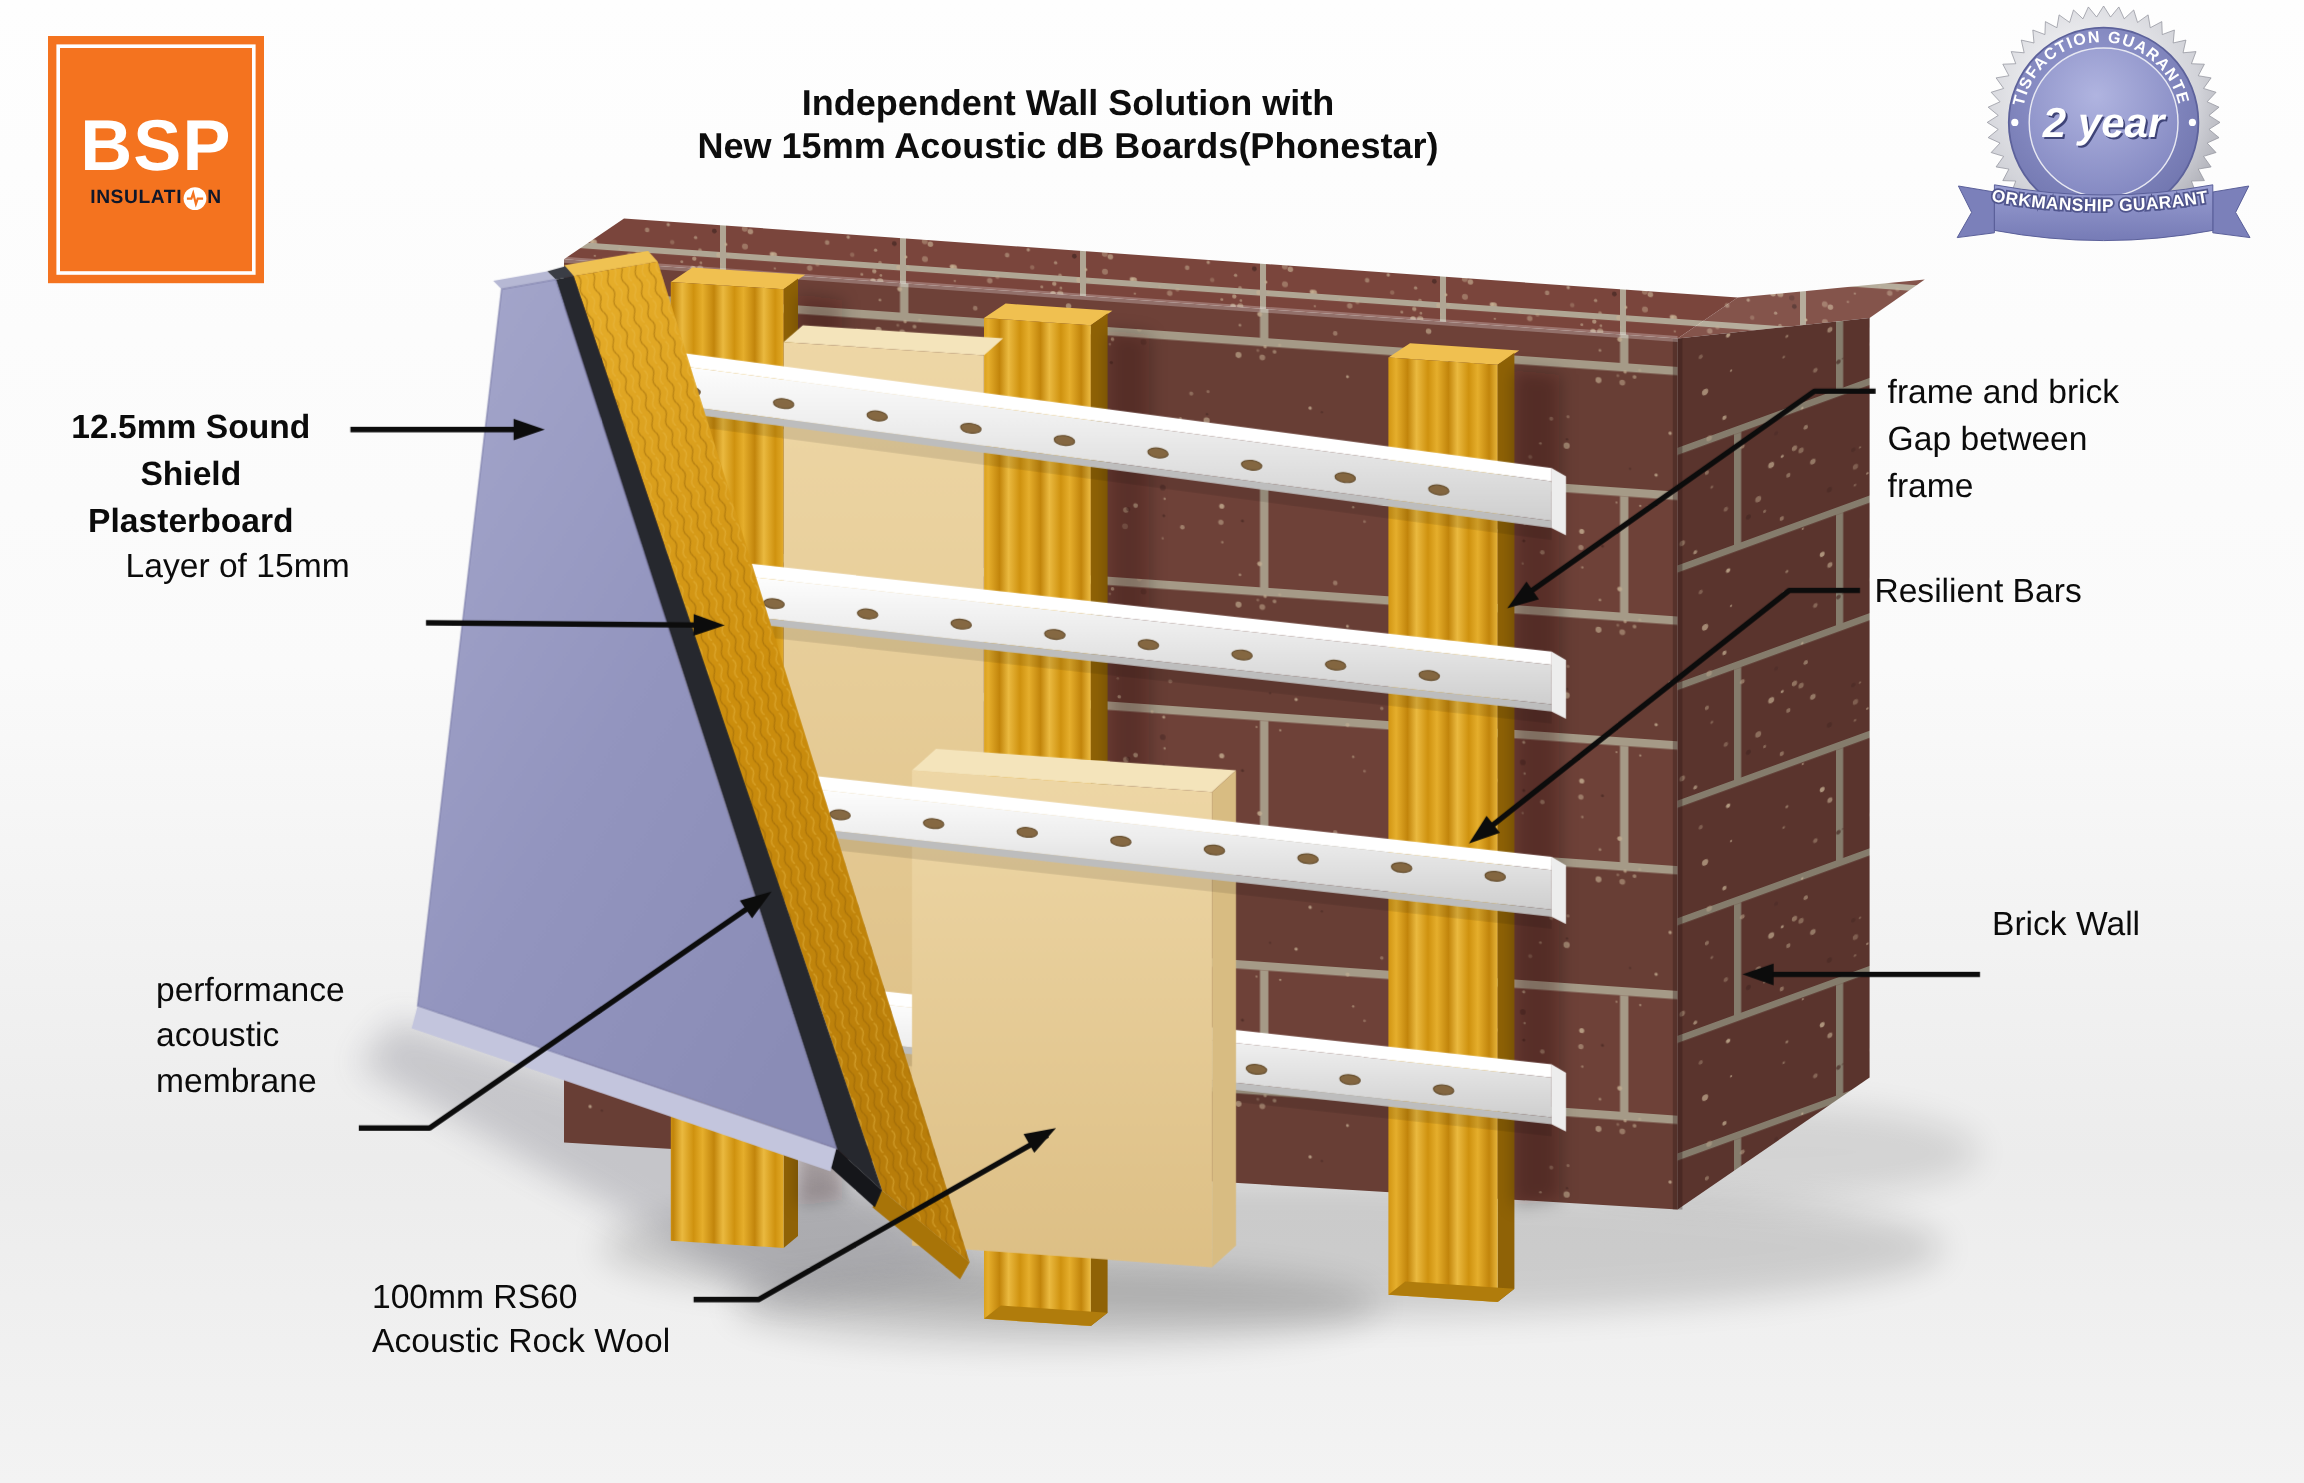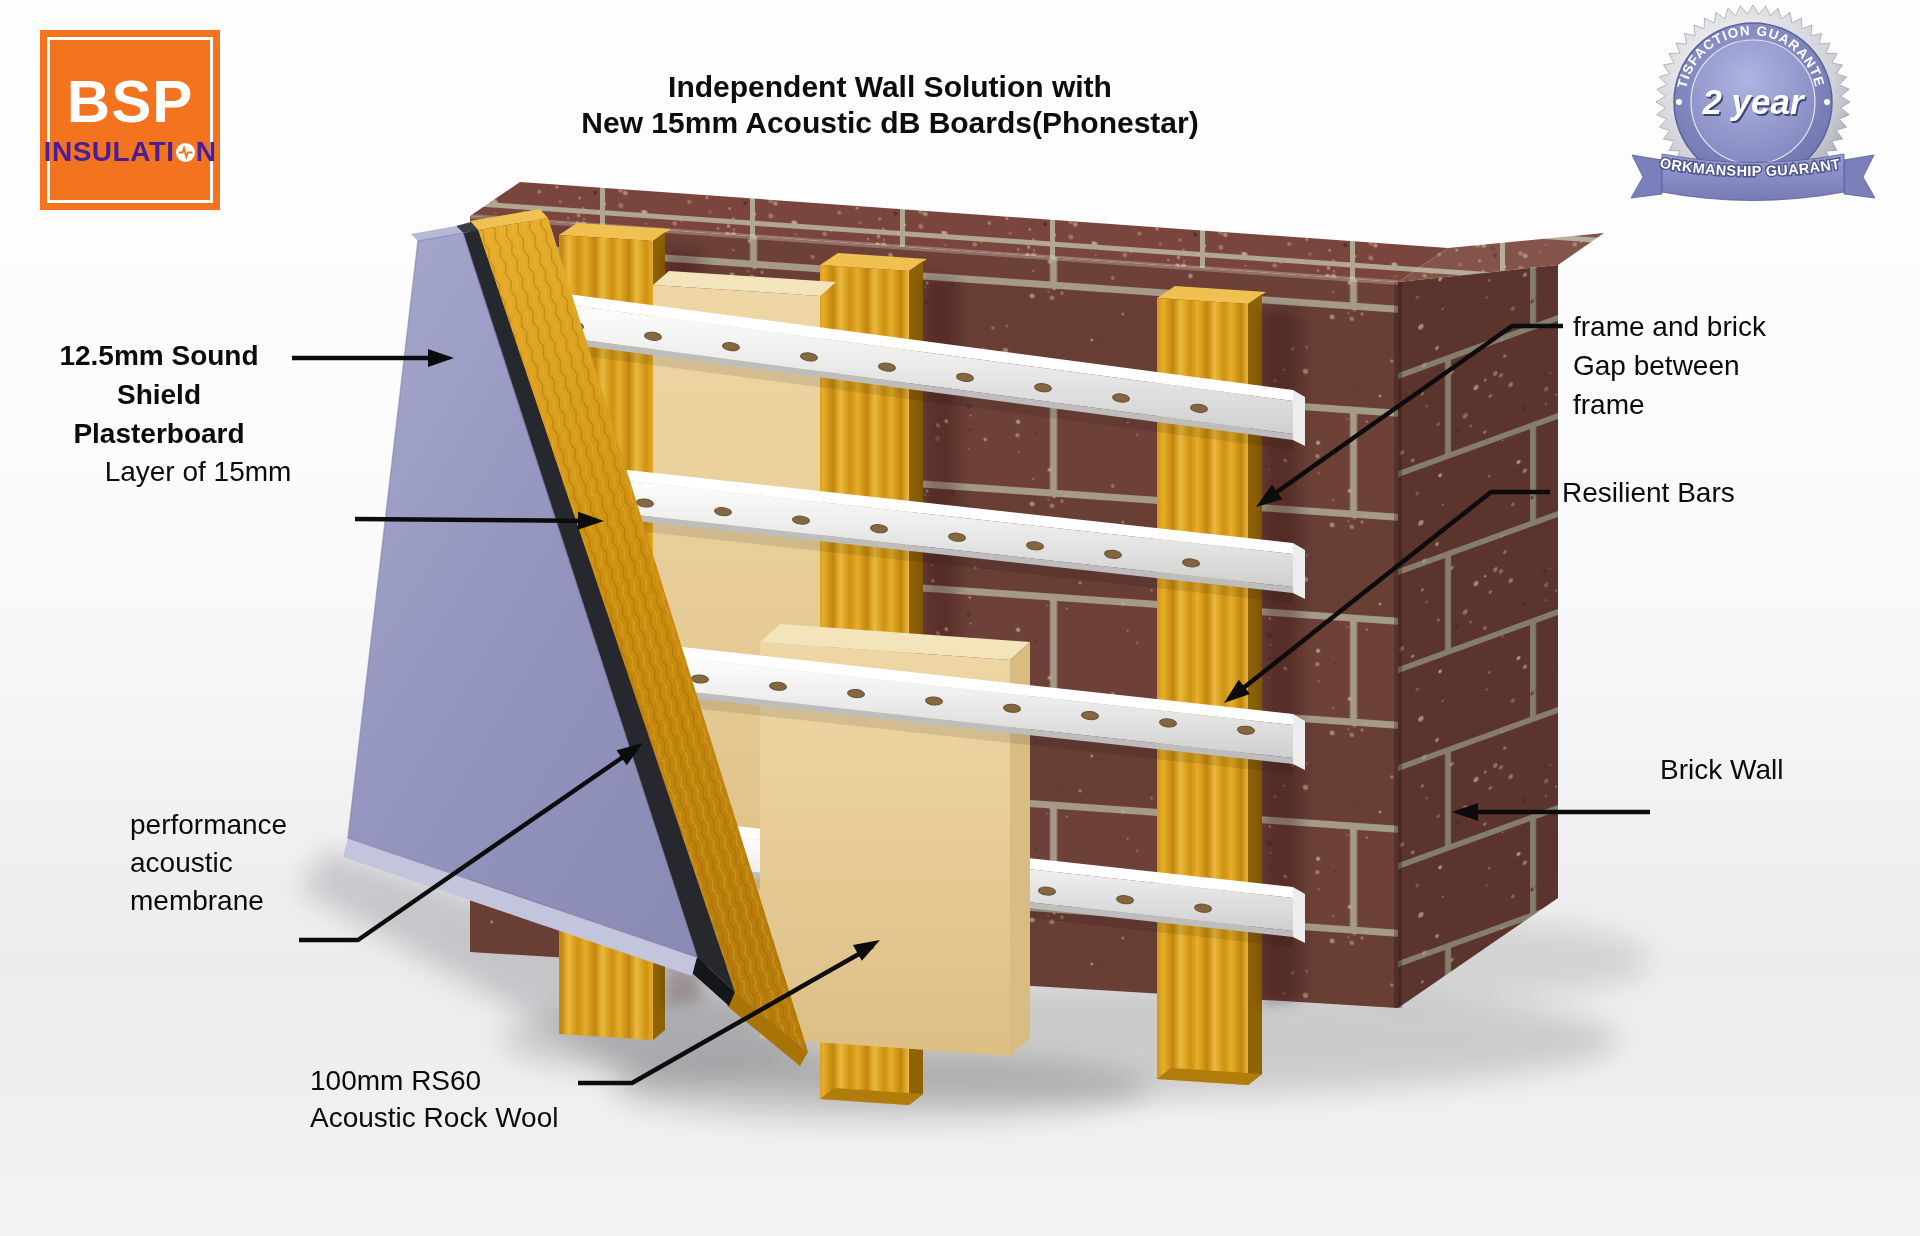--- a/index.html
+++ b/index.html
@@ -4,24 +4,24 @@
 <style>
   html,body{margin:0;padding:0;}
   body{
     width:1920px;height:1236px;position:relative;overflow:hidden;
     font-family:"Liberation Sans", sans-serif;
     background:linear-gradient(180deg,#fefefe 0%,#fafafa 45%,#ececec 78%,#f3f3f3 100%);
   }
   .stage{position:absolute;inset:0;}
   svg.scene{position:absolute;left:0;top:0;}
   
-  .logo{position:absolute;left:40px;top:30px;width:180px;height:180px;background:#f4731f;}
+  .logo{position:absolute;left:40px;top:30px;width:180px;height:206px;background:#f4731f;}
   .logo-inner{position:absolute;inset:7px;border:3px solid #ffffff;display:flex;flex-direction:column;align-items:center;justify-content:center;}
   .logo-name{color:#fff;font-weight:bold;font-size:60px;line-height:1;letter-spacing:1px;}
-  .logo-tagline{display:flex;align-items:center;margin-top:4px;color:#4c1d95;font-weight:bold;font-size:28px;letter-spacing:.5px;}
+  .logo-tagline{display:flex;align-items:center;margin-top:4px;color:#0f172a;font-weight:bold;font-size:16px;letter-spacing:.5px;}
   .pulse-o{width:19px;height:19px;background:#fff;border-radius:50%;display:inline-flex;align-items:center;justify-content:center;margin:0 1px;}
   
   .title{position:absolute;left:520px;top:69px;width:740px;text-align:center;color:#0d0d0d;font-weight:bold;font-size:30px;line-height:36px;}
   
   .lbl{position:absolute;color:#0b0b0b;font-size:28px;line-height:39px;}
   .lbl.center{text-align:center;}
   .lbl-plasterboard{left:28px;top:336px;width:262px;font-weight:bold;}
   .lbl-acoustic-board{left:40px;top:452px;width:316px;}
   .lbl-membrane{left:130px;top:806px;width:280px;line-height:38px;}
   .lbl-rockwool{left:310px;top:1062px;width:360px;line-height:37px;}

